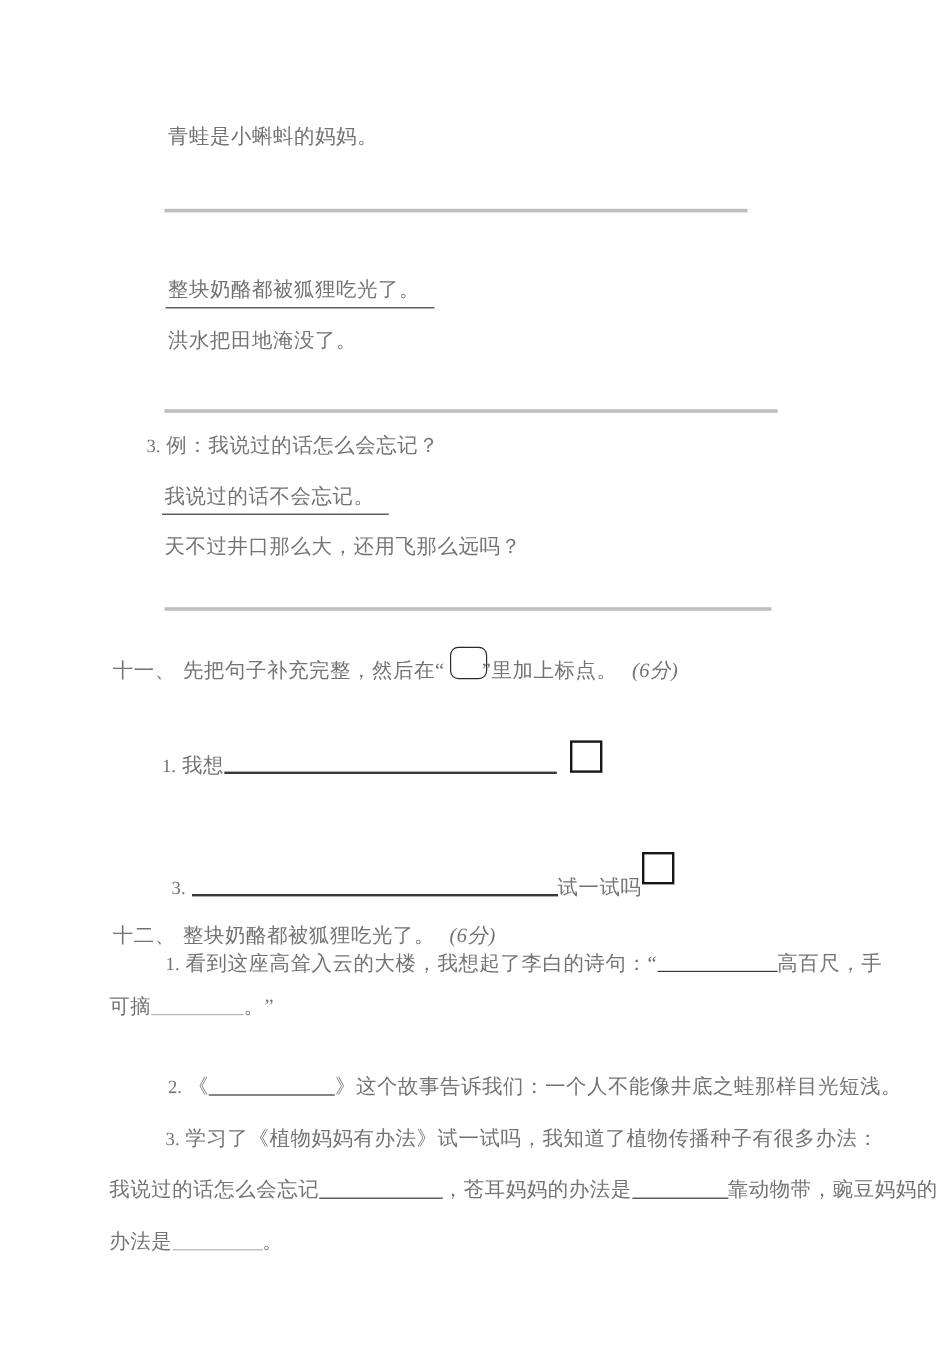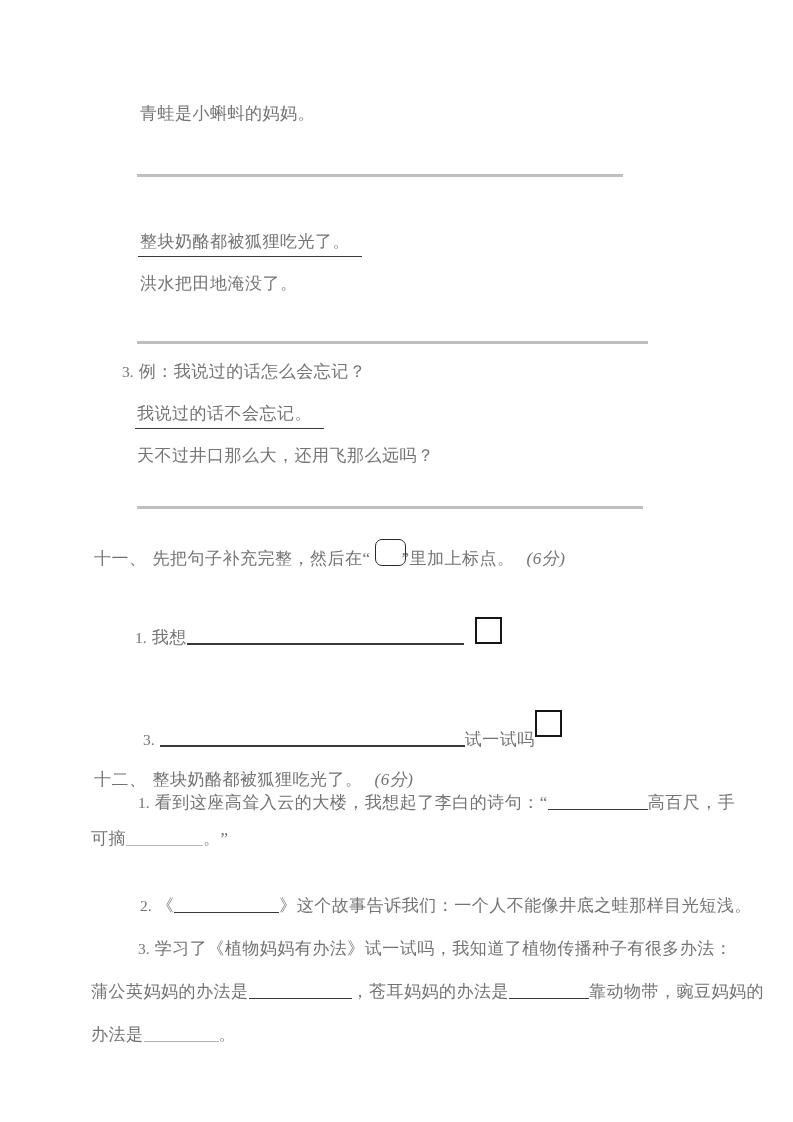--- a/index.html
+++ b/index.html
@@ -118,19 +118,19 @@
   </div>
 
   <div class="row" style="top:895px;left:140px">
     <span class="num">2.</span><span>《</span><span class="blank thin" style="width:105px"></span><span>》这个故事告诉我们：一个人不能像井底之蛙那样目光短浅。</span>
   </div>
 
   <div class="row" style="top:938px;left:138px">
     <span class="num">3.</span><span>学习了《植物妈妈有办法》试一试吗，我知道了植物传播种子有很多办法：</span>
   </div>
   <div class="row" style="top:981px;left:91px">
-    <span>蒲公英妈妈的办法是</span><span class="blank thin" style="width:103px"></span><span>，苍耳妈妈的办法是</span><span class="blank thin" style="width:80px"></span><span>靠动物带，豌豆妈妈的</span>
+    <span>我说过的话怎么会忘记</span><span class="blank thin" style="width:103px"></span><span>，苍耳妈妈的办法是</span><span class="blank thin" style="width:80px"></span><span>靠动物带，豌豆妈妈的</span>
   </div>
   <div class="row" style="top:1024px;left:91px">
     <span>办法是</span><span class="blank thin gray" style="width:75px"></span><span>。</span>
   </div>
 
 </div>
 
 </body></html>

